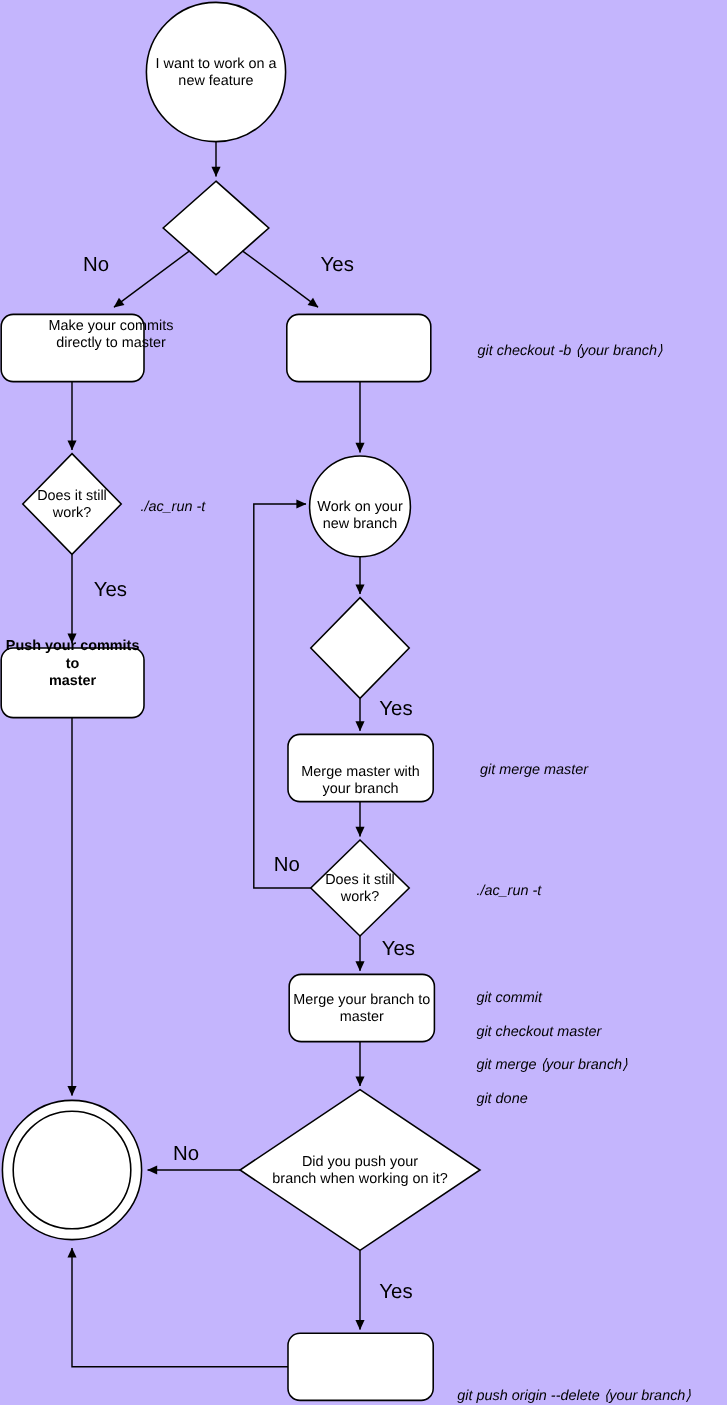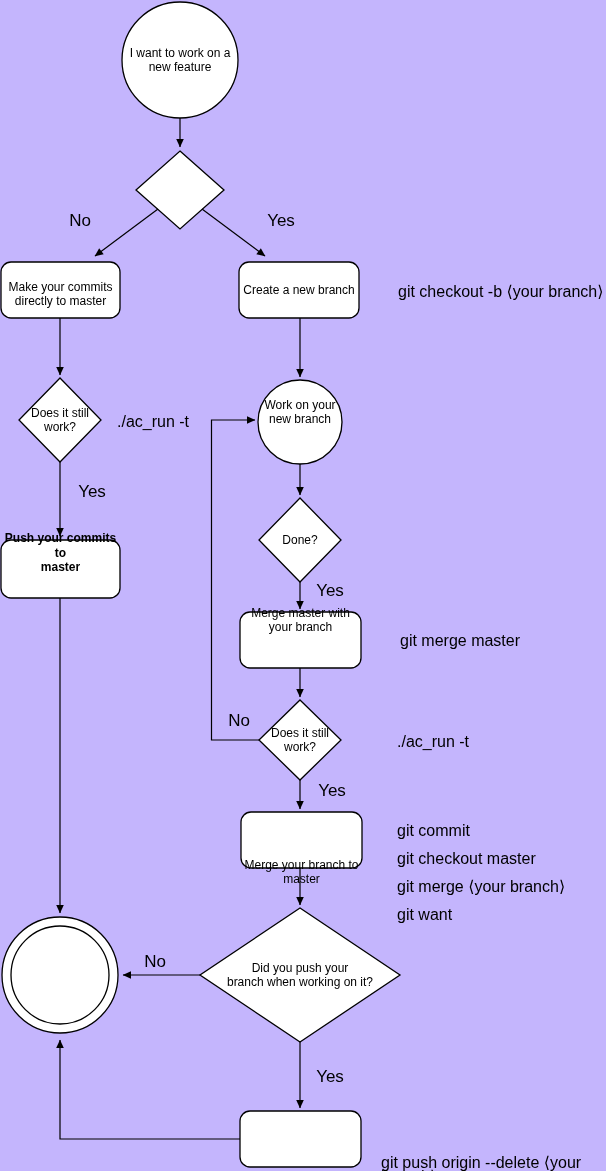--- a/index.html
+++ b/index.html
@@ -25,23 +25,24 @@
     pointer-events: none;
   }
   .edge-label {
     position: absolute;
     transform: translate(-50%, -50%);
     font-size: 17px;
     white-space: nowrap;
   }
   .annotation {
     position: absolute;
-    font-size: 16px;
+    font-size: 12px;
     line-height: 14px;
     white-space: pre-line;
+    font-style: italic;
   }
 </style>
 </head>
 <body>
 
 <div class="canvas">
 
   <svg width="606" height="1171" viewBox="0 0 606 1171">
     <defs>
       <marker id="arrow" markerWidth="10" markerHeight="10" refX="8.5" refY="5" orient="auto" markerUnits="userSpaceOnUse">
@@ -84,35 +85,33 @@
       <path d="M300 868 L300 905" marker-end="url(#arrow)"></path>
       <path d="M259 740 L211.5 740 L211.5 420 L255 420" marker-end="url(#arrow)"></path>
       <path d="M200 975 L123 975" marker-end="url(#arrow)"></path>
       <path d="M300 1042 L300 1108" marker-end="url(#arrow)"></path>
       <path d="M240 1139 L60 1139 L60 1040" marker-end="url(#arrow)"></path>
     </g>
   </svg>
 
   <div class="node-label" style="left:122px; top:2px;   width:116px; height:116px;">I want to work on a
 new feature</div>
-  <div class="node-label" style="left:1px;   top:266px; width:119px; height:56px;">Make your commits
+  <div class="node-label" style="left:1px;   top:250px; width:119px; height:56px;padding-left:32px;">Make your commits
 directly to master</div>
-  <div class="node-label" style="left:239px; top:262px; width:120px; height:56px;">Create a new branch</div>
   <div class="node-label" style="left:19px;  top:378px; width:82px;  height:84px;">Does it still
 work?</div>
-  <div class="node-label" style="left:258px; top:370px; width:84px;  height:84px;text-align:center;">Work on your
+  <div class="node-label" style="left:258px; top:387px; width:84px;  height:84px;text-align:center;">Work on your
 new branch</div>
   <div class="node-label" style="left:1px;   top:524px; width:119px; height:58px;font-weight:bold;">Push your commits to
 master</div>
-  <div class="node-label" style="left:259px; top:498px; width:82px;  height:84px;">Done?</div>
-  <div class="node-label" style="left:240px; top:592px; width:121px; height:56px;border-radius:12px;">Merge master with
+  <div class="node-label" style="left:240px; top:622px; width:121px; height:56px;border-radius:12px;">Merge master with
 your branch</div>
   <div class="node-label" style="left:259px; top:700px; width:82px;  height:80px;">Does it still
 work?</div>
-  <div class="node-label" style="left:241px; top:812px; width:121px; height:56px;margin-top:32px;">Merge your branch to
+  <div class="node-label" style="left:241px; top:812px; width:121px; height:56px;">Merge your branch to
 master</div>
   <div class="node-label" style="left:200px; top:908px; width:200px; height:134px;">Did you push your
 branch when working on it?</div>
 
   <div class="edge-label" style="left:80px;  top:221px;">No</div>
   <div class="edge-label" style="left:281px; top:221px;">Yes</div>
   <div class="edge-label" style="left:92px;  top:492px;">Yes</div>
   <div class="edge-label" style="left:330px; top:591px;">Yes</div>
   <div class="edge-label" style="left:239px; top:721px;">No</div>
   <div class="edge-label" style="left:332px; top:791px;">Yes</div>
@@ -120,17 +119,17 @@
   <div class="edge-label" style="left:330px; top:1077px;">Yes</div>
 
   <div class="annotation" style="left:398px; top:285px;">git checkout -b ⟨your branch⟩</div>
   <div class="annotation" style="left:117px; top:415px;">./ac_run -t</div>
   <div class="annotation" style="left:400px; top:634px;">git merge master</div>
   <div class="annotation" style="left:397px; top:735px;">./ac_run -t</div>
   <div class="annotation" style="left:397px; top:810px;">
     <div>git commit</div>
     <div>git checkout master</div>
     <div>git merge ⟨your branch⟩</div>
-    <div>git want</div>
+    <div>git done</div>
   </div>
   <div class="annotation" style="left:381px; top:1133px;margin-top:23px;">git push origin --delete ⟨your branch⟩</div>
 
 </div>
 
 </body></html>

